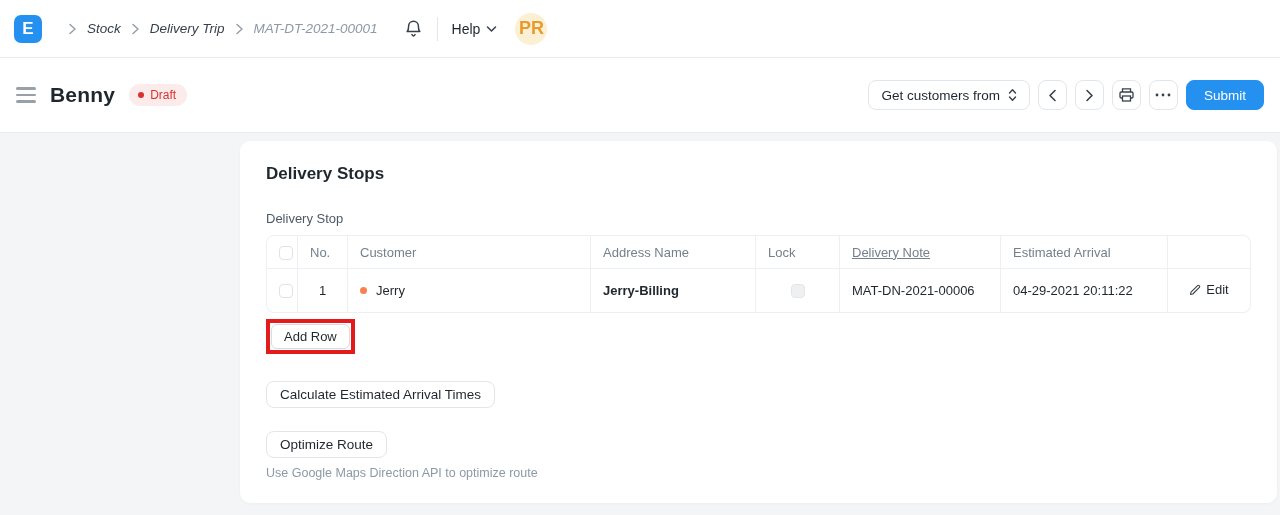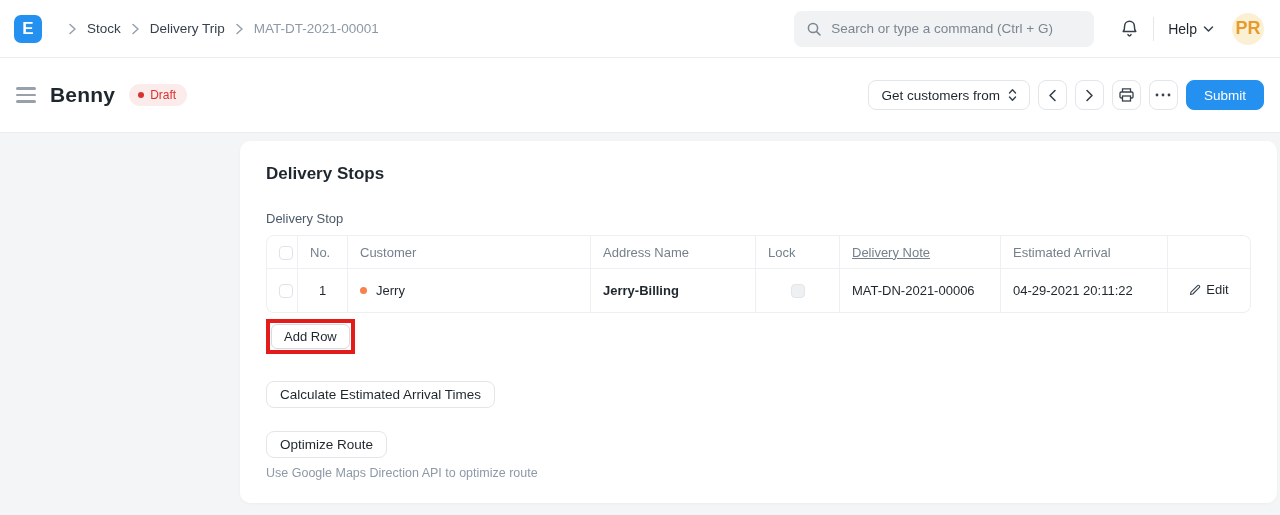--- a/index.html
+++ b/index.html
@@ -14,21 +14,21 @@
   .navbar {
     height:58px; background:#fff; border-bottom:1px solid #eaedef;
     display:flex; align-items:center; padding:0 16px 0 14px;
   }
   .app-logo {
     width:28px; height:28px; border-radius:7px; background:#2490ef;
     color:#fff; font-weight:bold; font-size:17px;
     display:flex; align-items:center; justify-content:center; flex:0 0 auto;
     cursor:pointer;
   }
-  .breadcrumb { display:flex; align-items:center; margin-left:16px; font-size:13.5px; }
+  .breadcrumb { display:flex; align-items:center; margin-left:16px; font-size:13.5px;font-style:italic; }
   .crumb-sep { color:#9aa3ab; margin:0 10px; display:flex; align-items:center; }
   .crumb { color:#36414c; cursor:pointer; white-space:nowrap; }
   .crumb.current { color:#8d99a6; cursor:default; }
 
   .search-bar {
     margin-left:auto; width:300px; height:36px; background:#f0f2f4;
     border-radius:8px; display:flex; align-items:center; padding:0 12px;
     color:#7c8691;
   }
   .search-bar svg { flex:0 0 auto; margin-right:9px; }
@@ -147,27 +147,20 @@
     </span>
     <span class="crumb">Delivery Trip</span>
     <span class="crumb-sep">
       <svg width="9" height="12" viewBox="0 0 9 12">
           <path d="M2 1.5 L7 6 L2 10.5" fill="none" stroke="#9aa3ab" stroke-width="1.6" stroke-linecap="round" stroke-linejoin="round"></path>
         </svg>
     </span>
     <span class="crumb current">MAT-DT-2021-00001</span>
   </div>
 
-  <div class="search-bar">
-    <svg width="16" height="16" viewBox="0 0 16 16">
-        <circle cx="7" cy="7" r="4.6" fill="none" stroke="#7c8691" stroke-width="1.5"></circle>
-        <path d="M10.6 10.6 L14 14" stroke="#7c8691" stroke-width="1.5" stroke-linecap="round"></path>
-      </svg>
-    <input type="text" placeholder="Search or type a command (Ctrl + G)" style="">
-  </div>
 
   <span class="nav-icon-btn">
     <svg width="19" height="20" viewBox="0 0 19 20">
         <path d="M9.5 2.2 C6.6 2.2 4.6 4.4 4.6 7.2 C4.6 11.2 3.2 12.6 3.2 12.6 L15.8 12.6 C15.8 12.6 14.4 11.2 14.4 7.2 C14.4 4.4 12.4 2.2 9.5 2.2 Z" fill="none" stroke="#36414c" stroke-width="1.5" stroke-linejoin="round"></path>
         <path d="M7.9 15.6 C8.2 16.4 8.8 16.9 9.5 16.9 C10.2 16.9 10.8 16.4 11.1 15.6" fill="none" stroke="#36414c" stroke-width="1.5" stroke-linecap="round"></path>
       </svg>
   </span>
 
   <span class="nav-divider"></span>
 

